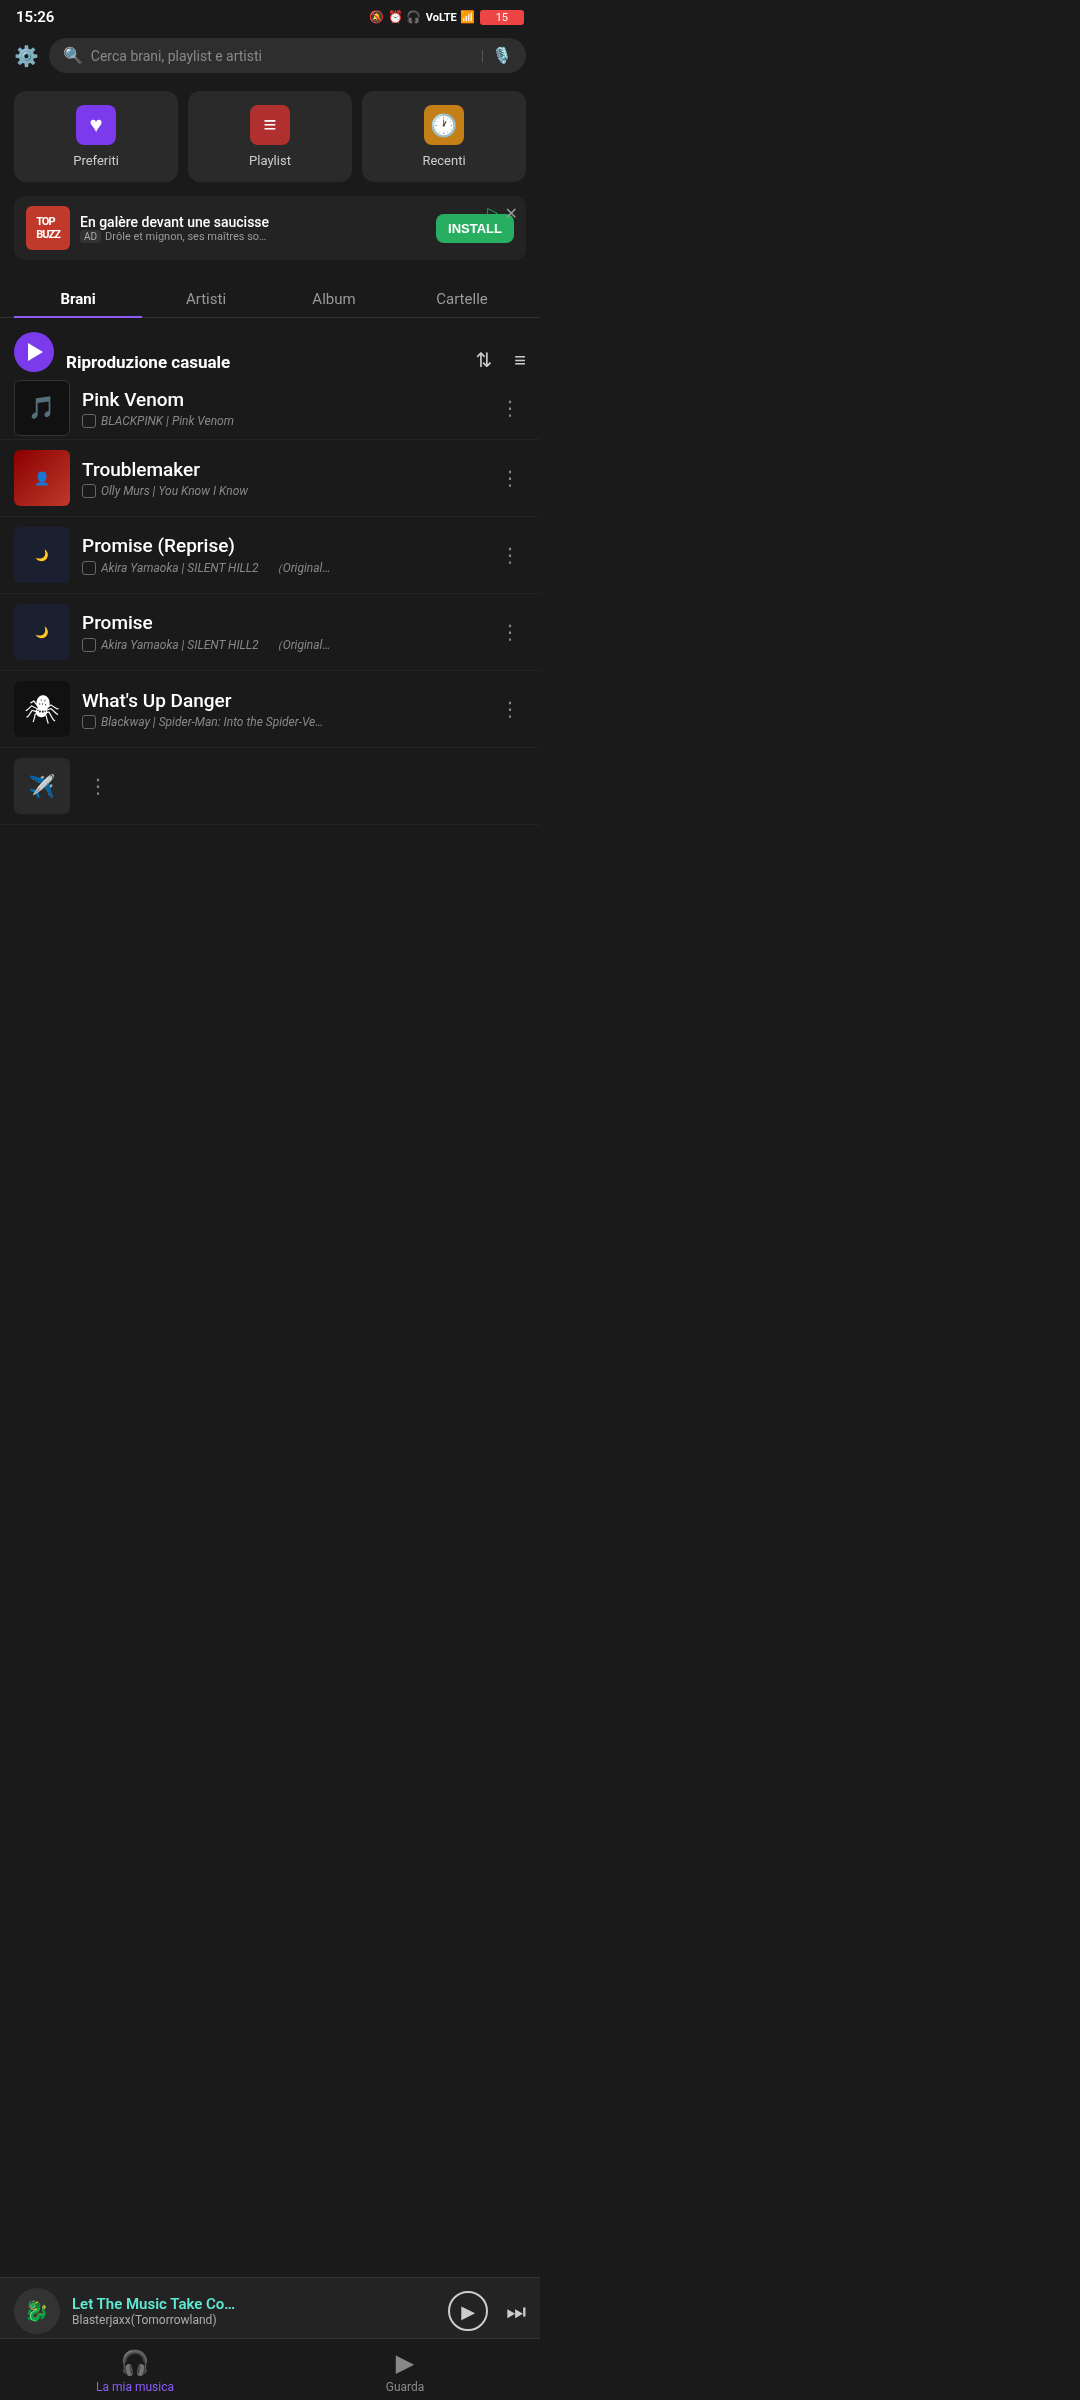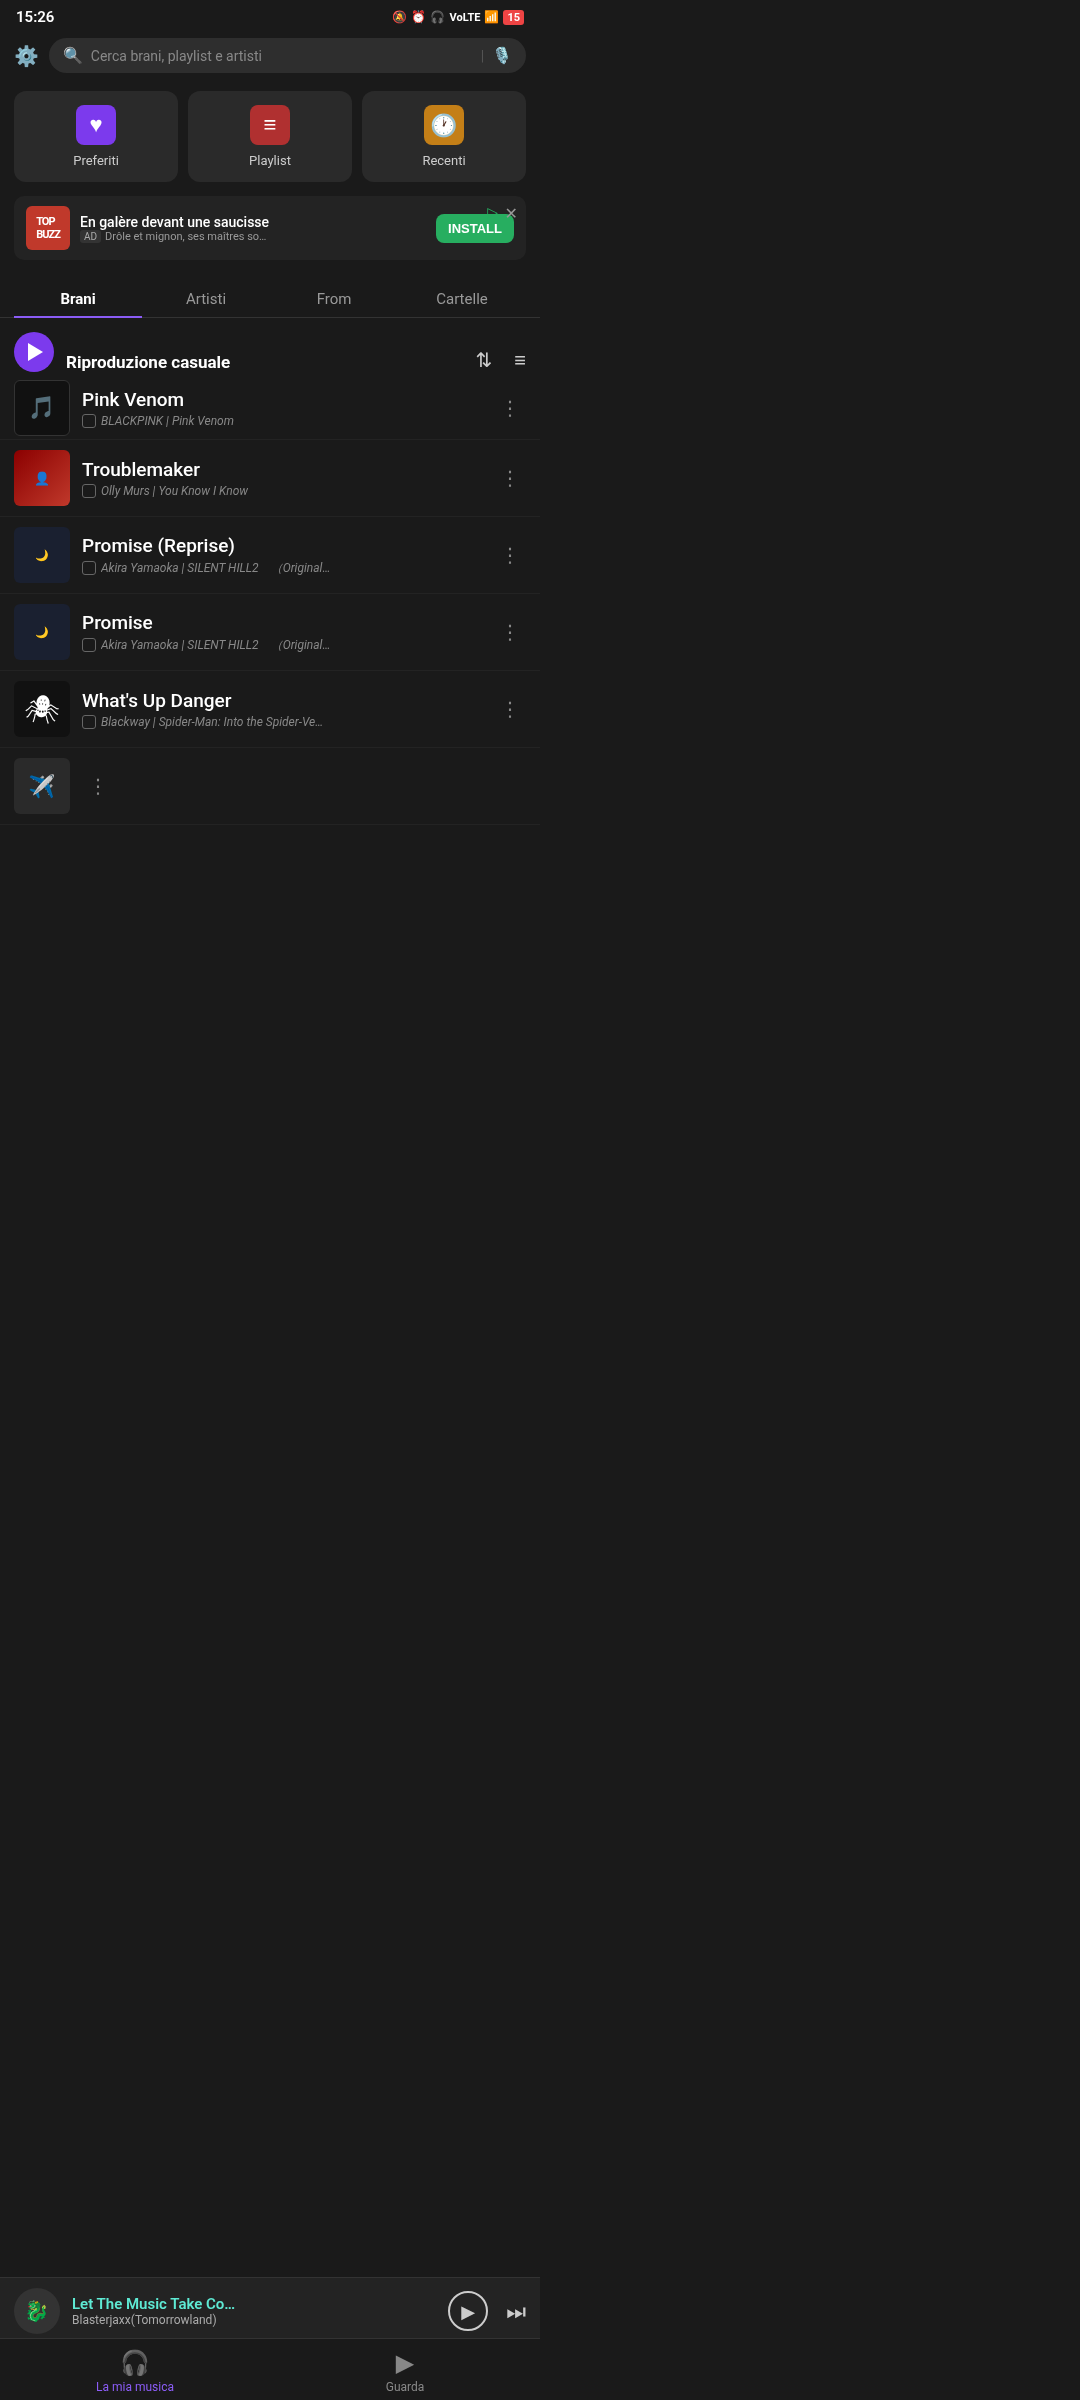--- a/index.html
+++ b/index.html
@@ -31,23 +31,23 @@
       display: flex;
       align-items: center;
       gap: 4px;
       font-size: 12px;
       color: #fff;
     }
     .battery-badge {
       background: #e44;
       color: #fff;
       border-radius: 3px;
-      padding: 1px 4px;
+      padding: 1px 16px;
       font-size: 11px;
-      font-weight: bold;
+      font-weight: normal;
       text-align: center;
     }
 
     
     .search-container {
       display: flex;
       align-items: center;
       gap: 10px;
       padding: 8px 14px;
       background: #1a1a1a;
@@ -421,21 +421,21 @@
     </div>
   </div>
   <button class="ad-install-btn">INSTALL</button>
   <span class="ad-top-right">▷</span>
   <span class="ad-close">✕</span>
 </div>
 
 <div class="tabs">
   <div class="tab active">Brani</div>
   <div class="tab">Artisti</div>
-  <div class="tab">From</div>
+  <div class="tab">Album</div>
   <div class="tab">Cartelle</div>
 </div>
 
 <div class="playback-header">
   <div class="play-btn-round">
     <div class="play-triangle"></div>
   </div>
   <span class="playback-title">Riproduzione casuale</span>
   <span class="sort-icon">⇅</span>
   <span class="filter2-icon">≡</span>

